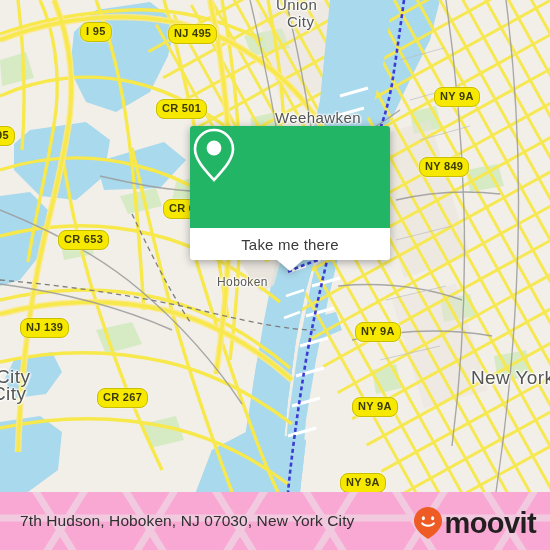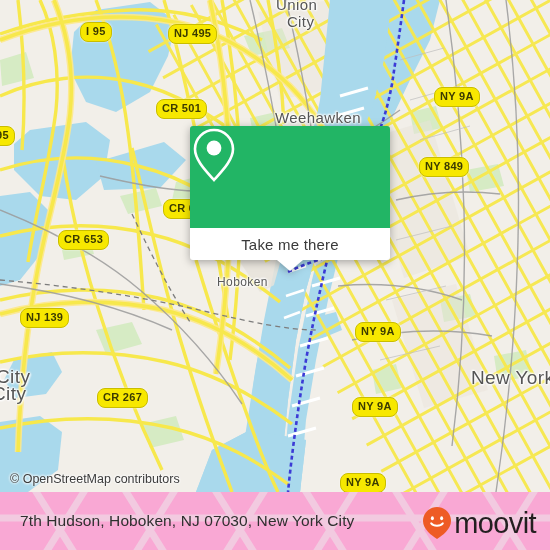--- a/index.html
+++ b/index.html
@@ -59,21 +59,21 @@
   .footer{
     position:absolute;left:0;top:492px;width:550px;height:58px;background:#f9a8d4;
     display:flex;align-items:center;overflow:hidden;
   }
   .footer .wm{position:absolute;left:0;top:0;width:550px;height:58px;opacity:.5;}
   .addr{
     position:relative;margin-left:20px;font-size:15.5px;color:#2f2f2f;white-space:nowrap;
     letter-spacing:.1px;
   }
   .logo{position:absolute;right:14px;top:50%;margin-top:-15px;display:flex;align-items:center;}
-  .logo .word{font-size:29px;color:#231f20;letter-spacing:-.6px;margin-left:2px;line-height:1;font-weight:400;}
+  .logo .word{font-size:29px;color:#231f20;letter-spacing:-.6px;margin-left:2px;line-height:1;font-weight:700;}
 </style>
 </head>
 <body>
 
 <div class="screen">
 
   <div class="map">
     <svg width="550" height="492" viewBox="0 0 550 492">
       <defs>
         <pattern id="ferryPat" width="7" height="7" patternUnits="userSpaceOnUse" patternTransform="rotate(20)">
@@ -217,29 +217,28 @@
     <div class="place big" style="left:471px;top:367px;">New York</div>
     <div class="place big" style="left:-4px;top:366px;">City</div>
     <div class="place big" style="left:-8px;top:383px;">City</div>
 
     <div class="shield" style="left:80px;top:22px;">I 95</div>
     <div class="shield" style="left:168px;top:24px;">NJ 495</div>
     <div class="shield" style="left:156px;top:99px;">CR 501</div>
     <div class="shield" style="left:-10px;top:126px;">95</div>
     <div class="shield" style="left:163px;top:199px;">CR 6</div>
     <div class="shield" style="left:58px;top:230px;">CR 653</div>
-    <div class="shield" style="left:20px;top:308px;">NJ 139</div>
+    <div class="shield" style="left:20px;top:318px;">NJ 139</div>
     <div class="shield" style="left:97px;top:388px;">CR 267</div>
     <div class="shield" style="left:434px;top:87px;">NY 9A</div>
     <div class="shield" style="left:419px;top:157px;">NY 849</div>
     <div class="shield" style="left:355px;top:322px;">NY 9A</div>
     <div class="shield" style="left:352px;top:397px;">NY 9A</div>
     <div class="shield" style="left:340px;top:473px;">NY 9A</div>
 
-    <div class="attrib">© OpenStreetMap contributors</div>
 
     <div class="callout">
       <div class="green">
         <svg width="48" height="58" viewBox="0 0 48 58">
           <path d="M24 4 C13.5 4 5 12.5 5 23 C5 34 16 45 24 54 C32 45 43 34 43 23 C43 12.5 34.5 4 24 4 Z" fill="none" stroke="#ffffff" stroke-width="2.6"></path>
           <circle cx="24" cy="22" r="7.4" fill="#ffffff"></circle>
         </svg>
       </div>
       <div class="btn">Take me there</div>
       <div class="tail"></div>

